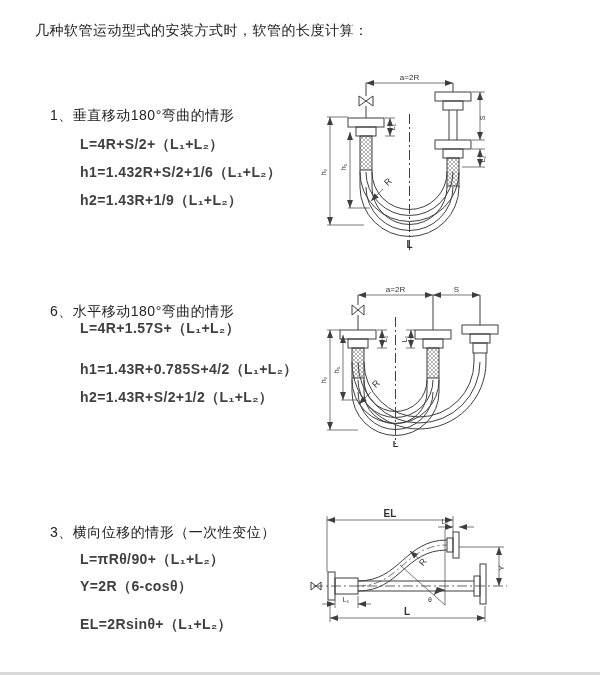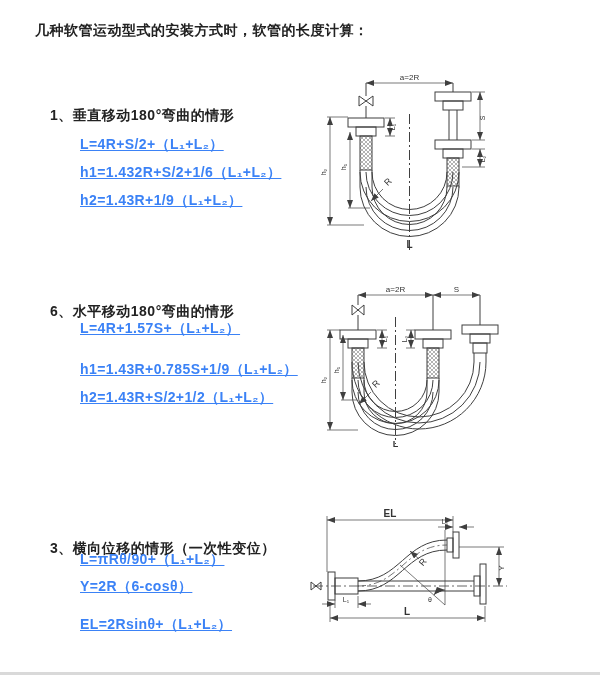--- a/index.html
+++ b/index.html
@@ -2,51 +2,51 @@
 <html><head>
 <meta charset="utf-8">
 <style>
   html,body{margin:0;padding:0;}
   body{
     width:600px;height:675px;position:relative;background:#ffffff;
     font-family:"Liberation Sans","DejaVu Sans",sans-serif;
     color:#2b2b2b;overflow:hidden;
   }
   .title{
-    position:absolute;left:35px;top:22px;font-size:14px;font-weight:700;
+    position:absolute;left:35px;top:22px;font-size:14px;font-weight:400;
     letter-spacing:.5px;color:#222;
   }
   .section-heading{
-    position:absolute;left:50px;font-size:14px;font-weight:700;color:#222;
+    position:absolute;left:50px;font-size:14px;font-weight:400;color:#222;
     letter-spacing:.5px;white-space:nowrap;
   }
   .formula{
-    position:absolute;left:80px;font-size:14px;font-weight:600;color:#3b82f6;
-    letter-spacing:.4px;white-space:nowrap;text-decoration:underline;
+    position:absolute;left:80px;font-size:14px;font-weight:600;color:#404040;
+    letter-spacing:.4px;white-space:nowrap;
   }
   svg{position:absolute;overflow:visible;}
   svg text{fill:#333;font-family:"Liberation Sans","DejaVu Sans",sans-serif;}
   .scan-edge{position:absolute;left:0;bottom:0;width:600px;height:3px;background:#d9d9d9;}
 </style>
 </head>
 <body>
 
 <div class="title">几种软管运动型式的安装方式时，软管的长度计算：</div>
 
 <div class="section-heading" style="top:107px">1、垂直移动180°弯曲的情形</div>
 <div class="formula" style="top:136px">L=4R+S/2+（L₁+L₂）</div>
 <div class="formula" style="top:164px">h1=1.432R+S/2+1/6（L₁+L₂）</div>
 <div class="formula" style="top:192px">h2=1.43R+1/9（L₁+L₂）</div>
 
 <div class="section-heading" style="top:303px">6、水平移动180°弯曲的情形</div>
 <div class="formula" style="top:320px">L=4R+1.57S+（L₁+L₂）</div>
-<div class="formula" style="top:361px">h1=1.43R+0.785S+1/9（L₁+L₂）</div>
+<div class="formula" style="top:361px">h1=1.43R+0.785S+4/2（L₁+L₂）</div>
 <div class="formula" style="top:389px">h2=1.43R+S/2+1/2（L₁+L₂）</div>
 
-<div class="section-heading" style="top:540px">3、横向位移的情形（一次性变位）</div>
+<div class="section-heading" style="top:524px">3、横向位移的情形（一次性变位）</div>
 <div class="formula" style="top:551px">L=πRθ/90+（L₁+L₂）</div>
 <div class="formula" style="top:578px">Y=2R（6-cosθ）</div>
 <div class="formula" style="top:616px">EL=2Rsinθ+（L₁+L₂）</div>
 
 <svg style="left:312px;top:72px" width="276" height="186" viewBox="0 0 276 186">
   <defs>
     <marker id="ar1" markerUnits="userSpaceOnUse" markerWidth="8" markerHeight="6" refX="8" refY="3" orient="auto-start-reverse">
       <path d="M0,0 L8,3 L0,6 z" fill="#3f3f3f"></path>
     </marker>
     <pattern id="ht1" patternUnits="userSpaceOnUse" width="4" height="4">

